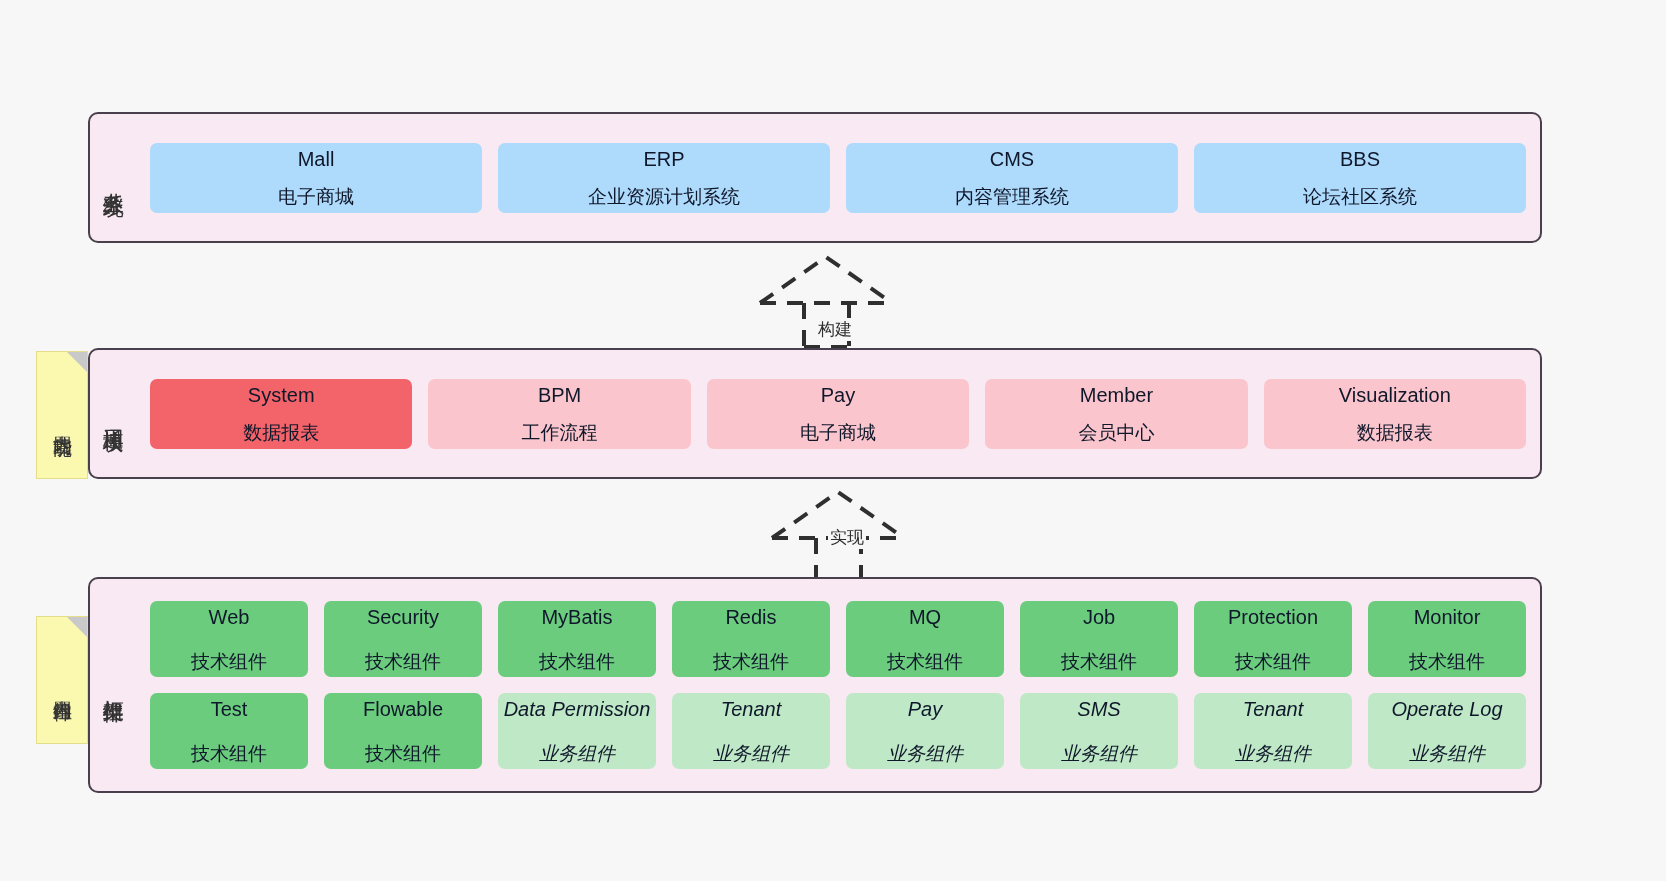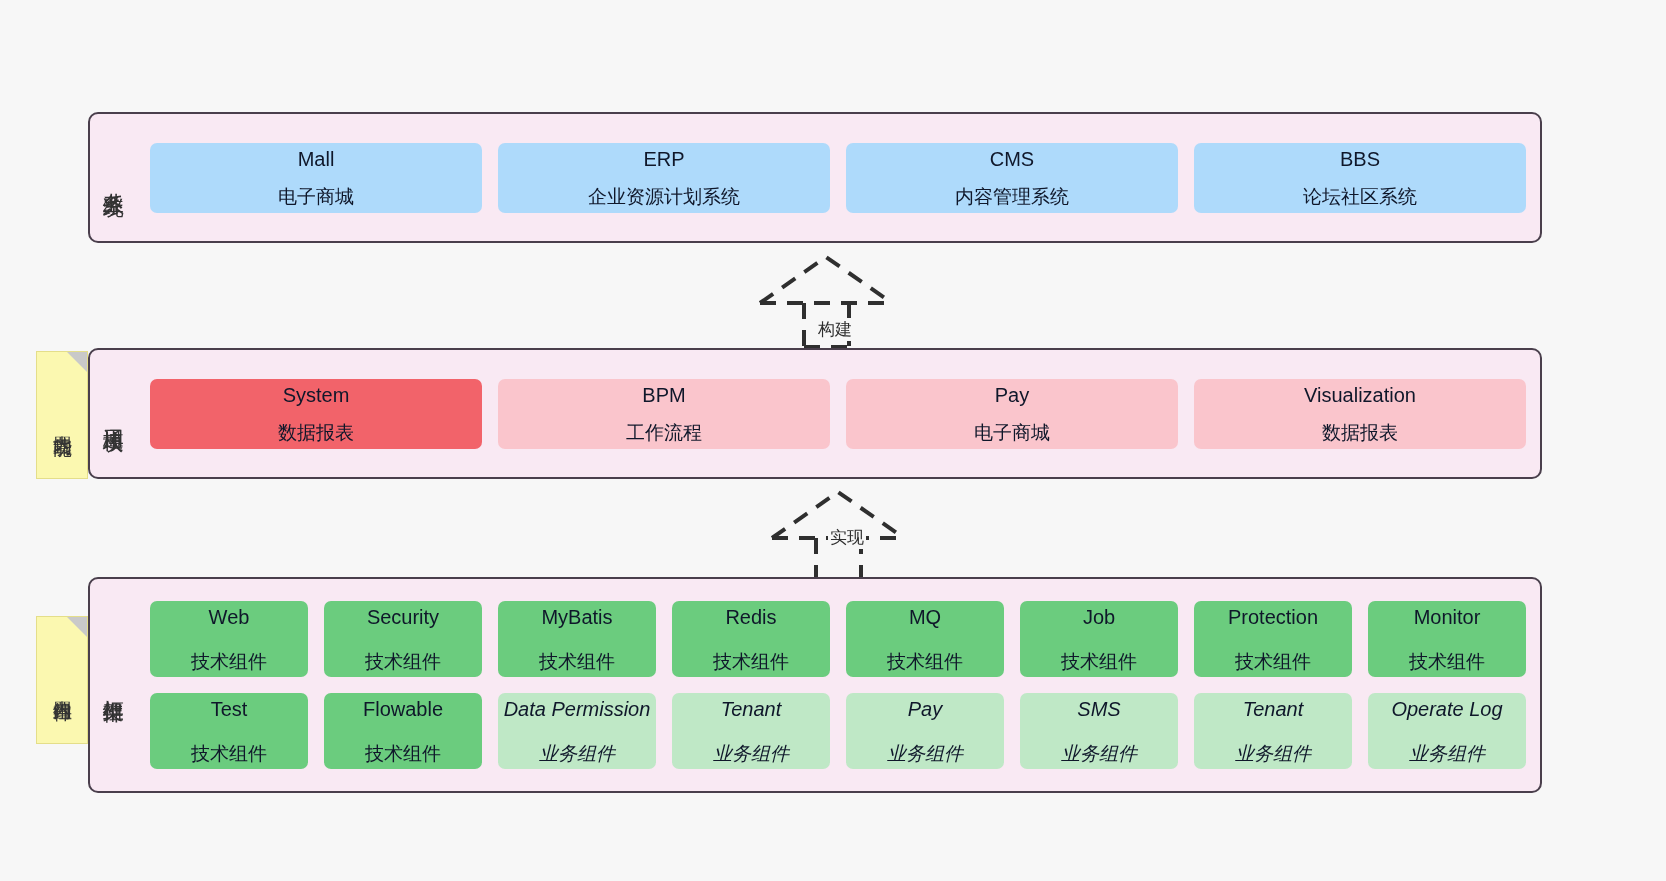--- a/index.html
+++ b/index.html
@@ -188,20 +188,24 @@
         </div>
         <div class="card c-pink">
           <span class="t1">BPM</span>
           <span class="t2">工作流程</span>
         </div>
         <div class="card c-pink">
           <span class="t1">Pay</span>
           <span class="t2">电子商城</span>
         </div>
         <div class="card c-pink">
+          <span class="t1">Member</span>
+          <span class="t2">会员中心</span>
+        </div>
+        <div class="card c-pink">
           <span class="t1">Visualization</span>
           <span class="t2">数据报表</span>
         </div>
       </div>
     </div>
   </div>
 
   <div class="arrow-group" id="arrow-impl">
     <svg width="150" height="95" viewBox="0 0 150 95">
       <polyline points="2,48 68,2 134,48" fill="none" stroke="#2f2f2f" stroke-width="4" stroke-dasharray="16,11" stroke-linecap="butt"></polyline>

